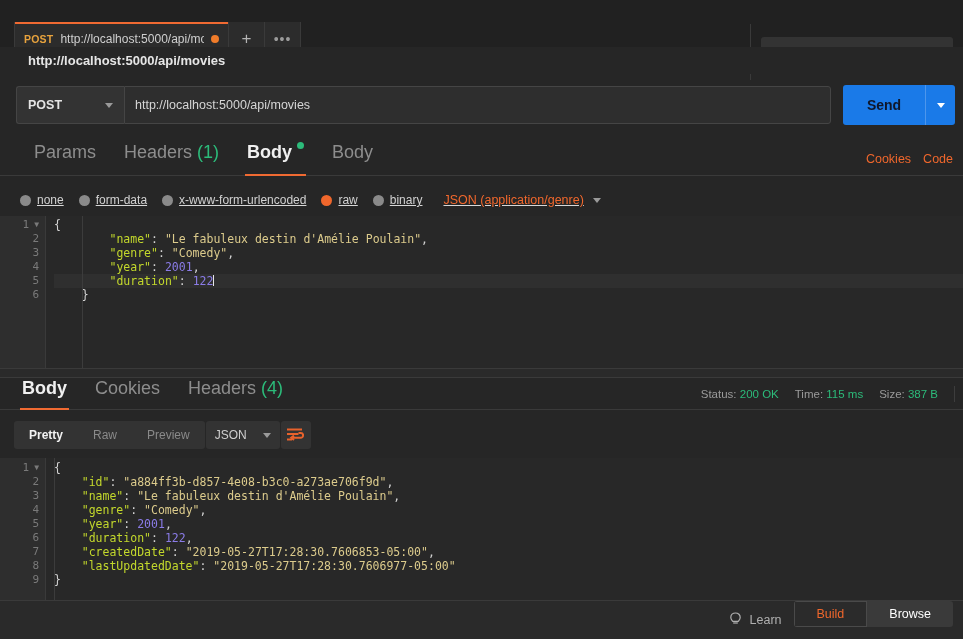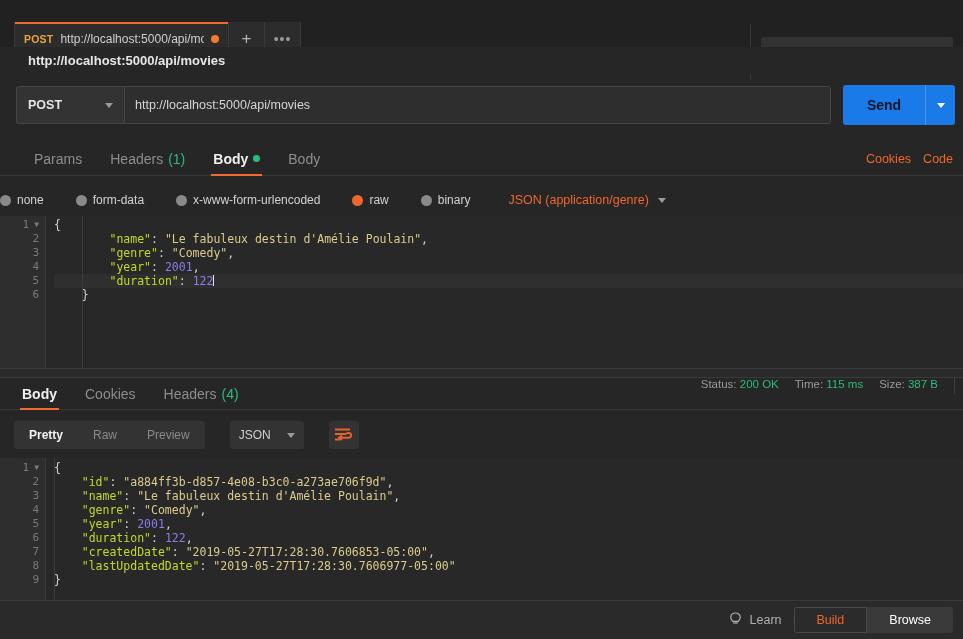--- a/index.html
+++ b/index.html
@@ -104,40 +104,40 @@
   .send-caret i { width: 0; height: 0; border-left: 4px solid transparent; border-right: 4px solid transparent; border-top: 5px solid #fff; display:block;}
 
   
   .reqtabs {
     position: absolute; top: 142px; left: 0; width: 963px; height: 34px;
     border-bottom: 1px solid #3a3a3a;
     display: flex; align-items: center; padding-left: 20px;
   }
   .rtab {
     position: relative; height: 34px; padding: 0 14px;
-    display: flex; align-items: center; gap: 5px;
-    color: #8d8d8d; font-size: 14px; cursor: pointer;
+    display: flex; gap: 5px;
+    color: #8d8d8d; font-size: 18px; cursor: pointer;
   }
   .rtab.active { color: #f0f0f0; font-weight: bold; }
   .rtab.active::after {
     content: ""; position: absolute; left: 12px; right: 12px; bottom: 0; height: 2px;
     background: #f06a32;
   }
   .count { color: #2cbb7a; }
   .greendot { width: 7px; height: 7px; border-radius: 50%; background: #2cbb7a; }
   .rtabs-right {
     position: absolute; right: 10px; top: 0; height: 34px;
     display: flex; align-items: center; gap: 12px;
   }
   .linkish { color: #f0672c; font-size: 12.5px; cursor: pointer; }
 
   
   .bodytypes {
     position: absolute; top: 184px; left: 0; width: 963px; height: 32px;
-    display: flex; align-items: center; gap: 32px;
+    display: flex; align-items: center; padding-left: 20px; gap: 15px; text-decoration: underline;
   }
   .radio { display: flex; align-items: center; gap: 6px; cursor: pointer; }
   .radio .dot {
     width: 11px; height: 11px; border-radius: 50%; background: #8a8a8a;
   }
   .radio.sel .dot { background: #f0672c; }
   .radio span { color: #d2d2d2; font-size: 12px; }
   .ctype { display: flex; align-items: center; gap: 9px; margin-left: 6px; cursor: pointer; }
   .ctype span { color: #f0672c; font-size: 12.5px; }
 
@@ -185,30 +185,30 @@
   
   .resptabs {
     position: absolute; top: 378px; left: 0; width: 963px; height: 32px;
     border-bottom: 1px solid #3a3a3a;
     display: flex; align-items: center; padding-left: 8px;
   }
   .resptabs .rtab { height: 32px; }
   .resptabs .rtab.active::after { bottom: 0; }
   .meta {
     position: absolute; right: 8px; top: 0; height: 32px;
-    display: flex; gap: 16px; font-size: 11.5px;
+    display: flex; align-items: center; gap: 16px; font-size: 11.5px;
   }
   .meta .lbl { color: #9a9a9a; }
   .meta .val { color: #2cbb7a; }
   .meta-sep { width: 1px; height: 16px; background: #3d3d3d; }
 
   
   .resptools {
     position: absolute; top: 412px; left: 0; width: 963px; height: 46px;
-    display: flex; align-items: center; padding-left: 14px; gap: 25px;
+    display: flex; align-items: center; padding-left: 14px; gap: 1px;
   }
   .segbox { display: flex; background: #333333; border-radius: 3px; height: 28px; overflow: hidden; }
   .seg { padding: 0 15px; display: flex; align-items: center; font-size: 12px; color: #8a8a8a; cursor: pointer; }
   .seg.active { color: #f2f2f2; font-weight: bold; }
   .fmt-select {
     height: 28px; min-width: 74px; background: #333333; border-radius: 3px;
     display: flex; align-items: center; justify-content: space-between; gap: 10px;
     padding: 0 9px; color: #cfcfcf; font-size: 12px; cursor: pointer;
   }
   .wrapbtn {
@@ -217,21 +217,21 @@
   }
 
   #resp-editor { top: 458px; left: 0; width: 963px; height: 142px; }
   #resp-editor .code { padding-top: 3px; }
   #resp-editor .gutter { padding-top: 3px; }
 
   
   .footer {
     position: absolute; bottom: 0; left: 0; width: 963px; height: 39px;
     background: #2a2a2a; border-top: 1px solid #3a3a3a;
-    display: flex; align-items: center; justify-content: flex-end;
+    display: flex; justify-content: flex-end;
     padding-right: 10px; gap: 12px;
   }
   .learn { display: flex; align-items: center; gap: 8px; color: #b0b0b0; font-size: 12.5px; cursor: pointer; }
   .mode-group { display: flex; height: 26px; border-radius: 3px; overflow: hidden; }
   .mode {
     padding: 0 22px; display: flex; align-items: center; font-size: 12.5px;
     background: #3a3a3a; color: #ffffff; cursor: pointer;
   }
   .mode.active { background: #2b2b2b; color: #f0672c; border: 1px solid #4a4a4a; }
 </style>

